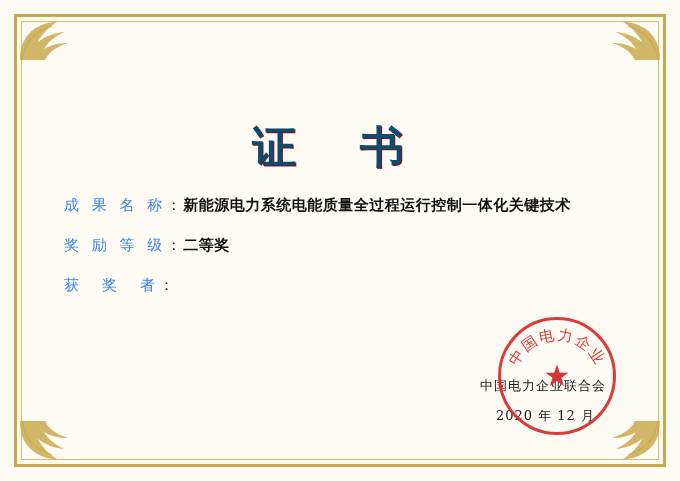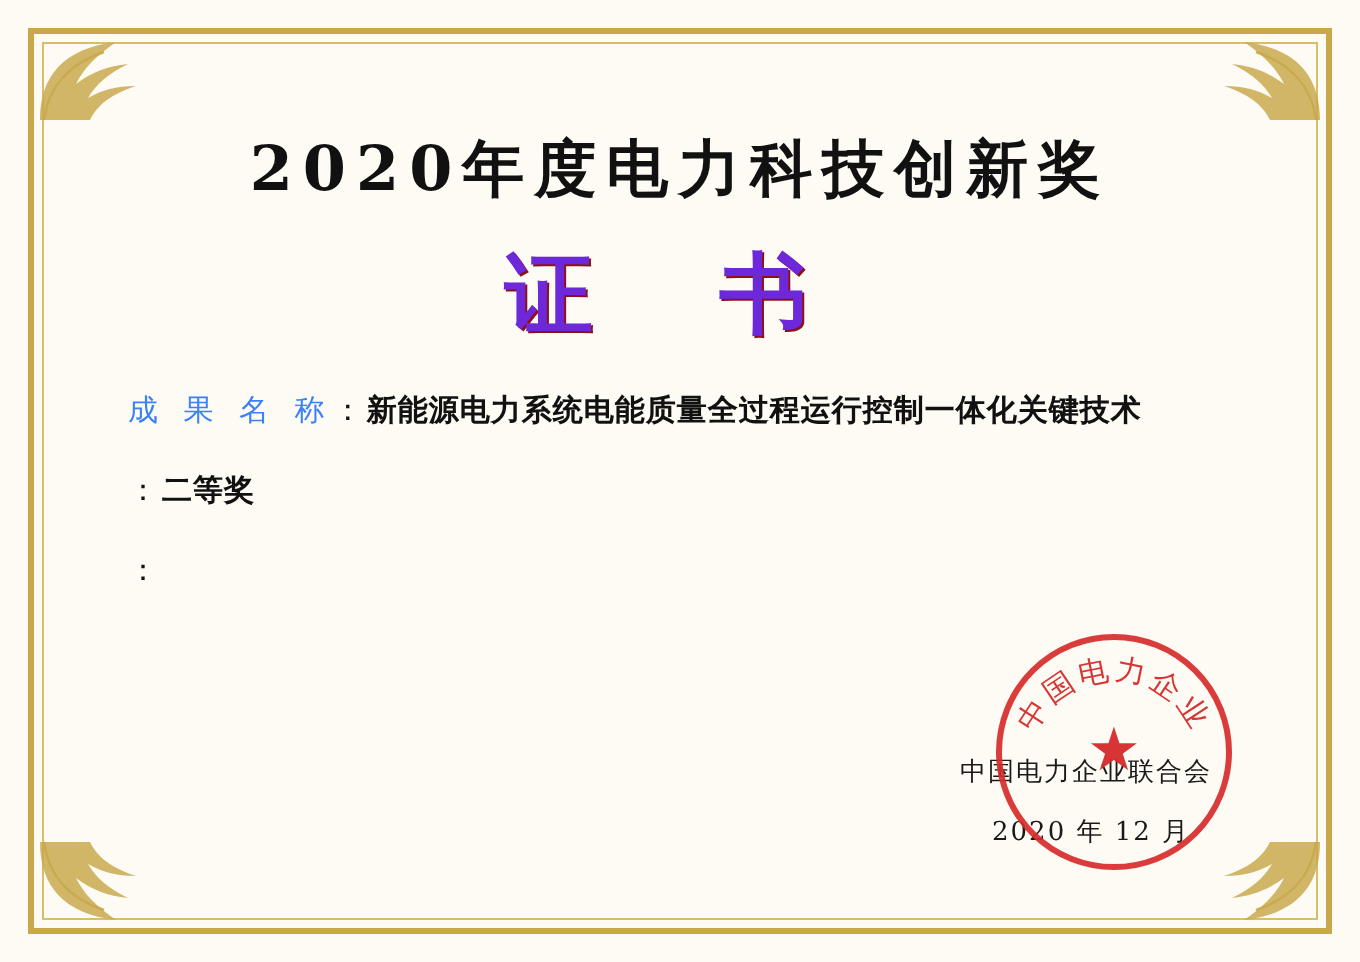--- a/index.html
+++ b/index.html
@@ -71,21 +71,21 @@
   }
   .title-sub {
     position: absolute;
     left: 0; right: 0;
     top: 118px;
     text-align: center;
     font-family: "DejaVu Serif", serif;
     font-weight: bold;
     font-size: 44px;
     letter-spacing: 24px;
-    color: #6d28d9;
+    color: #0c4a6e;
     text-shadow: 1px 1px 0 #8e1016;
     white-space: nowrap;
   }
 
   
   .fields {
     position: absolute;
     left: 64px;
     top: 196px;
     right: 56px;
@@ -228,34 +228,35 @@
       <path d="M4 42 C6 26 16 14 34 8" fill="none" stroke="currentColor" stroke-width="1.2" opacity="0.9"></path>
     </svg>
   </div>
   <div class="corner br">
     <svg viewBox="0 0 58 44" xmlns="http://www.w3.org/2000/svg">
       <path d="M2 42 C2 20 14 6 40 3 C30 10 24 16 20 24 C28 18 36 15 46 14 C36 19 30 24 26 31 C33 27 40 25 50 25 C38 29 31 34 27 42 Z" fill="currentColor" opacity="0.85"></path>
       <path d="M4 42 C6 26 16 14 34 8" fill="none" stroke="currentColor" stroke-width="1.2" opacity="0.9"></path>
     </svg>
   </div>
 
-  <div class="title-main">2020年度电力科技创新奖</div>
   <div class="title-sub">证 书</div>
 
   <div class="fields">
     <div class="field-row">
       <span class="field-label">成 果 名 称</span>
       <span class="field-colon">：</span>
       <span class="field-value bold">新能源电力系统电能质量全过程运行控制一体化关键技术</span>
     </div>
     <div class="field-row">
+      <span class="field-label">奖 励 等 级</span>
       <span class="field-colon">：</span>
       <span class="field-value bold">二等奖</span>
     </div>
     <div class="field-row">
+      <span class="field-label">获　奖　者</span>
       <span class="field-colon">：</span>
     </div>
   </div>
 
 
   <div class="issuer">
     <div class="issuer-name">中国电力企业联合会</div>
     <div class="issuer-date">2020 年 12 月</div>
   </div>
 

